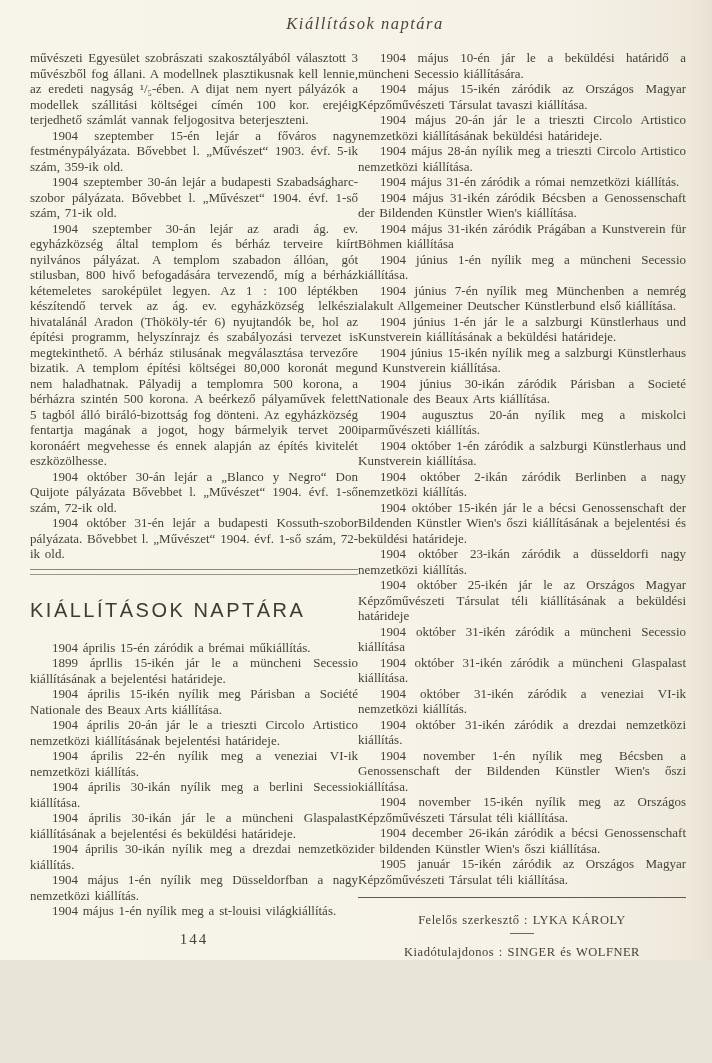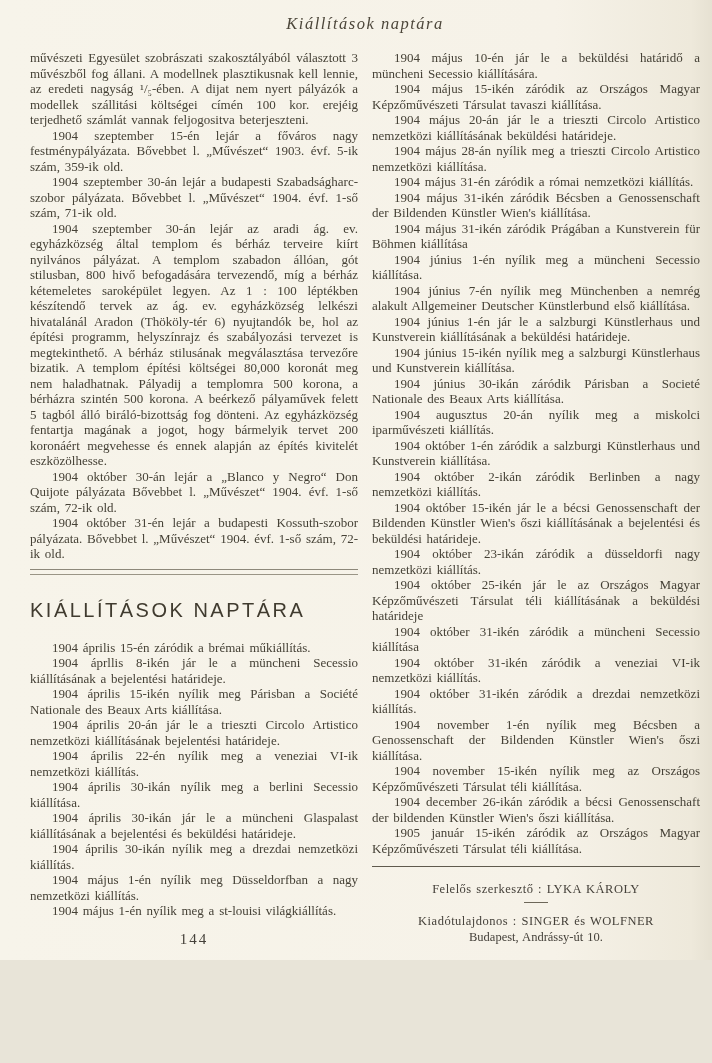--- a/index.html
+++ b/index.html
@@ -18,21 +18,21 @@
     overflow:hidden;
   }
   .running-header {
     text-align:center;
     font-style:italic;
     font-size:16.5px;
     letter-spacing:1.5px;
     color:#4c463a;
     margin:4px 0 16px 0;
   }
-  .columns { display:flex; gap:14px; }
+  .columns { display:flex; }
   .col { width:328px; }
   .body-par, .entry {
     margin:0;
     text-align:justify;
     font-size:13px;
     line-height:15.5px;
     text-indent:22px;
     word-spacing:1.5px;
     color:#45413六;
   }
@@ -101,21 +101,21 @@
           <p class="body-par" data-name="paragraph">1904 október 30-án lejár a „Blanco y Negro“ Don Quijote pályázata Bővebbet l. „Művészet“ 1904. évf. 1-ső szám, 72-ik old.</p>
           <p class="body-par" data-name="paragraph">1904 október 31-én lejár a budapesti Kossuth-szobor pályázata. Bővebbet l. „Művészet“ 1904. évf. 1-ső szám, 72-ik old.</p>
         </div>
 
       <div class="double-rule" data-name="section-divider"></div>
 
       <div class="section-heading" data-name="section-heading">KIÁLLÍTÁSOK NAPTÁRA</div>
 
       <div data-name="left-calendar-entries">
           <p class="entry" data-name="calendar-entry">1904 április 15-én záródik a brémai műkiállítás.</p>
-          <p class="entry" data-name="calendar-entry">1904 áprllis 8-ikén jár le a müncheni Secessio kiállításának a bejelentési határideje.</p>
+          <p class="entry" data-name="calendar-entry">1899 áprllis 15-ikén jár le a müncheni Secessio kiállításának a bejelentési határideje.</p>
           <p class="entry" data-name="calendar-entry">1904 április 15-ikén nyílik meg Párisban a Société Nationale des Beaux Arts kiállítása.</p>
           <p class="entry" data-name="calendar-entry">1904 április 20-án jár le a trieszti Circolo Artistico nemzetközi kiállításának bejelentési határideje.</p>
           <p class="entry" data-name="calendar-entry">1904 április 22-én nyílik meg a veneziai VI-ik nemzetközi kiállítás.</p>
           <p class="entry" data-name="calendar-entry">1904 április 30-ikán nyílik meg a berlini Secessio kiállítása.</p>
           <p class="entry" data-name="calendar-entry">1904 április 30-ikán jár le a müncheni Glaspalast kiállításának a bejelentési és beküldési határideje.</p>
           <p class="entry" data-name="calendar-entry">1904 április 30-ikán nyílik meg a drezdai nemzetközi kiállítás.</p>
           <p class="entry" data-name="calendar-entry">1904 május 1-én nyílik meg Düsseldorfban a nagy nemzetközi kiállítás.</p>
           <p class="entry" data-name="calendar-entry">1904 május 1-én nyílik meg a st-louisi világkiállítás.</p>
         </div>
 
@@ -137,20 +137,21 @@
           <p class="entry" data-name="calendar-entry">1904 június 1-én jár le a salzburgi Künstlerhaus und Kunstverein kiállításának a beküldési határideje.</p>
           <p class="entry" data-name="calendar-entry">1904 június 15-ikén nyílik meg a salzburgi Künstlerhaus und Kunstverein kiállítása.</p>
           <p class="entry" data-name="calendar-entry">1904 június 30-ikán záródik Párisban a Societé Nationale des Beaux Arts kiállítása.</p>
           <p class="entry" data-name="calendar-entry">1904 augusztus 20-án nyílik meg a miskolci iparművészeti kiállítás.</p>
           <p class="entry" data-name="calendar-entry">1904 október 1-én záródik a salzburgi Künstlerhaus und Kunstverein kiállítása.</p>
           <p class="entry" data-name="calendar-entry">1904 október 2-ikán záródik Berlinben a nagy nemzetközi kiállítás.</p>
           <p class="entry" data-name="calendar-entry">1904 október 15-ikén jár le a bécsi Genossenschaft der Bildenden Künstler Wien's őszi kiállításának a bejelentési és beküldési határideje.</p>
           <p class="entry" data-name="calendar-entry">1904 október 23-ikán záródik a düsseldorfi nagy nemzetközi kiállítás.</p>
           <p class="entry" data-name="calendar-entry">1904 október 25-ikén jár le az Országos Magyar Képzőművészeti Társulat téli kiállításának a beküldési határideje</p>
           <p class="entry" data-name="calendar-entry">1904 október 31-ikén záródik a müncheni Secessio kiállítása</p>
+          <p class="entry" data-name="calendar-entry">1904 október 31-ikén záródik a müncheni Glaspalast kiállítása.</p>
           <p class="entry" data-name="calendar-entry">1904 október 31-ikén záródik a veneziai VI-ik nemzetközi kiállítás.</p>
           <p class="entry" data-name="calendar-entry">1904 október 31-ikén záródik a drezdai nemzetközi kiállítás.</p>
           <p class="entry" data-name="calendar-entry">1904 november 1-én nyílik meg Bécsben a Genossenschaft der Bildenden Künstler Wien's őszi kiállítása.</p>
           <p class="entry" data-name="calendar-entry">1904 november 15-ikén nyílik meg az Országos Képzőművészeti Társulat téli kiállítása.</p>
           <p class="entry" data-name="calendar-entry">1904 december 26-ikán záródik a bécsi Genossenschaft der bildenden Künstler Wien's őszi kiállítása.</p>
           <p class="entry" data-name="calendar-entry">1905 január 15-ikén záródik az Országos Magyar Képzőművészeti Társulat téli kiállítása.</p>
         </div>
 
       <hr class="footer-rule" data-name="footer-divider">
 

